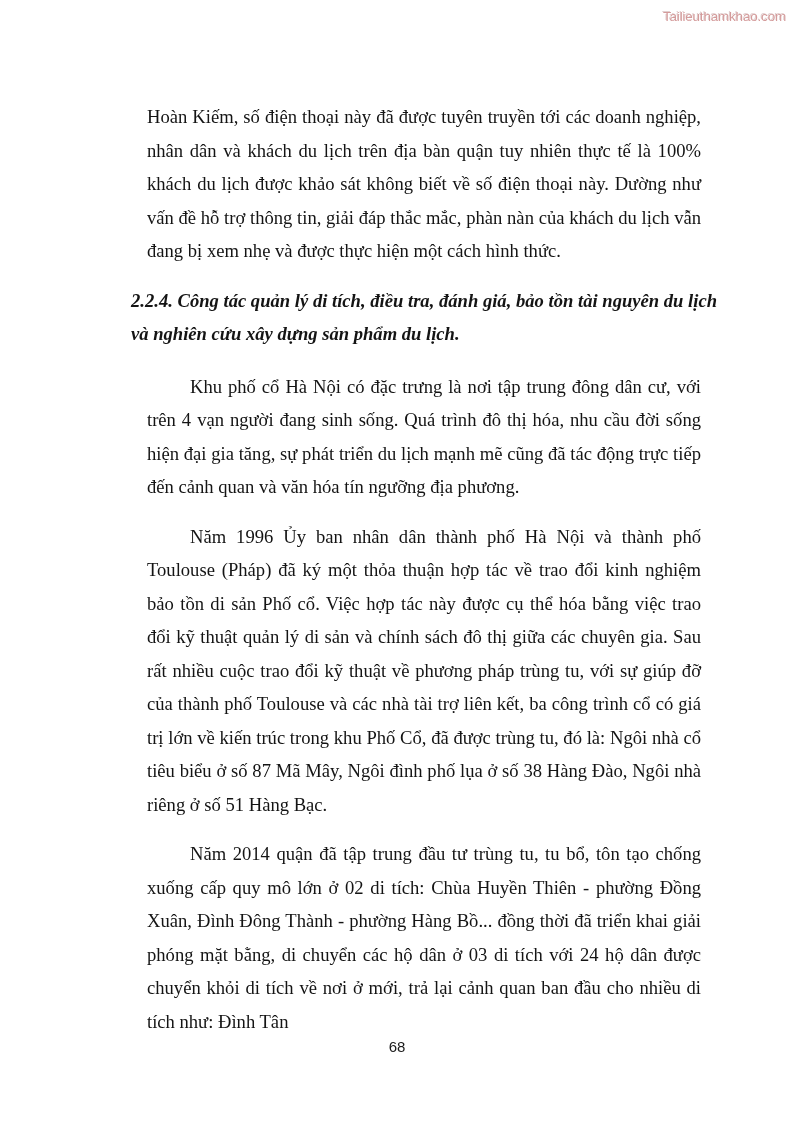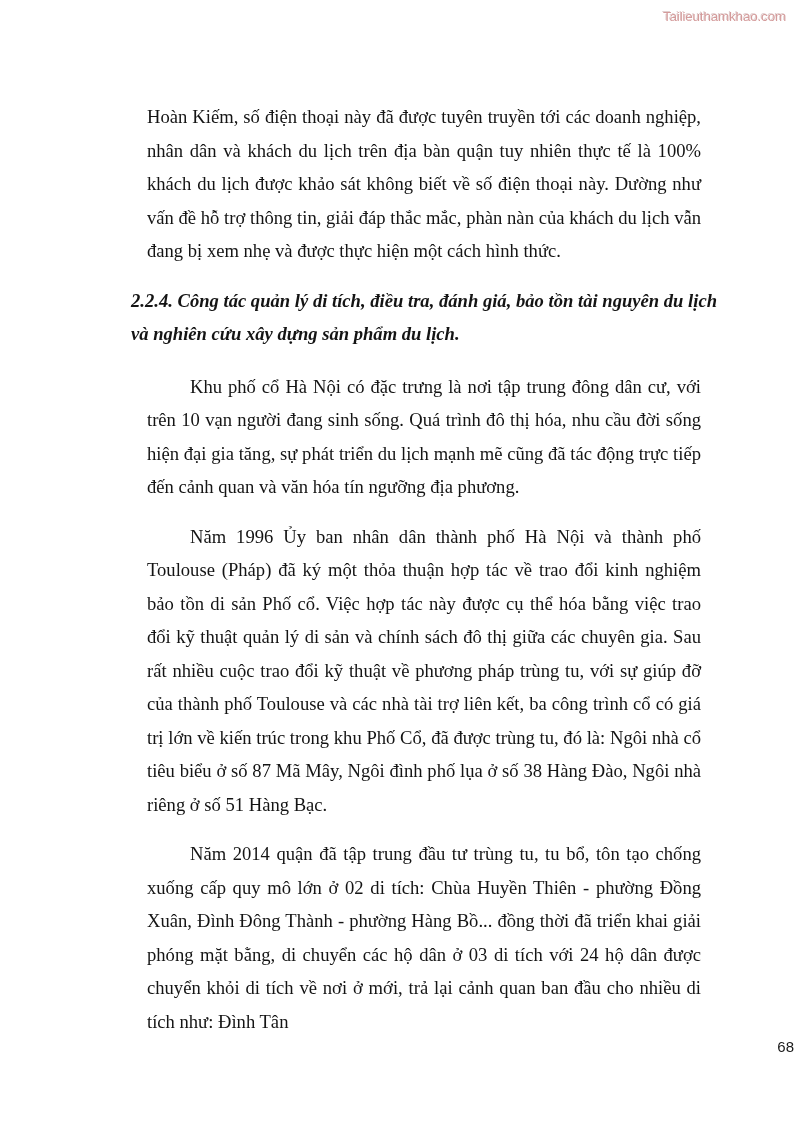--- a/index.html
+++ b/index.html
@@ -42,39 +42,39 @@
   p.heading {
     font-weight: bold;
     font-style: italic;
     margin: 5px 0 19px 0;
   }
   .page-number {
     position: absolute;
     left: 0;
     width: 794px;
     top: 1038px;
-    text-align: right;
+    text-align: center;
     font-family: "Liberation Sans", sans-serif;
     font-size: 15px;
     color: #1a1a1a;
   }
 </style>
 </head>
 <body>
 
 <div class="page">
 
   <div class="watermark">Tailieuthamkhao.com</div>
 
   <div class="content">
     <p>Hoàn Kiếm, số điện thoại này đã được tuyên truyền tới các doanh nghiệp, nhân dân và khách du lịch trên địa bàn quận tuy nhiên thực tế là 100% khách du lịch được khảo sát không biết về số điện thoại này. Dường như vấn đề hỗ trợ thông tin, giải đáp thắc mắc, phàn nàn của khách du lịch vẫn đang bị xem nhẹ và được thực hiện một cách hình thức.</p>
 
     <p class="heading">2.2.4. Công tác quản lý di tích, điều tra, đánh giá, bảo tồn tài nguyên du lịch và nghiên cứu xây dựng sản phẩm du lịch.</p>
 
-    <p class="indent">Khu phố cổ Hà Nội có đặc trưng là nơi tập trung đông dân cư, với trên 10 vạn người đang sinh sống. Quá trình đô thị hóa, nhu cầu đời sống hiện đại gia tăng, sự phát triển du lịch mạnh mẽ cũng đã tác động trực tiếp đến cảnh quan và văn hóa tín ngưỡng địa phương.</p>
+    <p class="indent">Khu phố cổ Hà Nội có đặc trưng là nơi tập trung đông dân cư, với trên 4 vạn người đang sinh sống. Quá trình đô thị hóa, nhu cầu đời sống hiện đại gia tăng, sự phát triển du lịch mạnh mẽ cũng đã tác động trực tiếp đến cảnh quan và văn hóa tín ngưỡng địa phương.</p>
 
 
     <p class="indent">Năm 1996 Ủy ban nhân dân thành phố Hà Nội và thành phố Toulouse (Pháp) đã ký một thỏa thuận hợp tác về trao đổi kinh nghiệm bảo tồn di sản Phố cổ. Việc hợp tác này được cụ thể hóa bằng việc trao đổi kỹ thuật quản lý di sản và chính sách đô thị giữa các chuyên gia. Sau rất nhiều cuộc trao đổi kỹ thuật về phương pháp trùng tu, với sự giúp đỡ của thành phố Toulouse và các nhà tài trợ liên kết, ba công trình cổ có giá trị lớn về kiến trúc trong khu Phố Cổ, đã được trùng tu, đó là: Ngôi nhà cổ tiêu biểu ở số 87 Mã Mây, Ngôi đình phố lụa ở số 38 Hàng Đào, Ngôi nhà riêng ở số 51 Hàng Bạc.</p>
 
     <p class="indent">Năm 2014 quận đã tập trung đầu tư  trùng tu, tu bổ, tôn tạo chống xuống cấp quy mô lớn ở 02 di tích: Chùa Huyền Thiên - phường Đồng Xuân, Đình Đông Thành - phường Hàng Bồ... đồng thời đã triển khai giải phóng mặt bằng, di chuyển các hộ dân ở 03 di tích với 24 hộ dân được chuyển khỏi di tích về nơi ở mới, trả lại cảnh quan ban đầu cho nhiều di tích như: Đình Tân</p>
   </div>
 
   <div class="page-number">68</div>
 
 </div>

